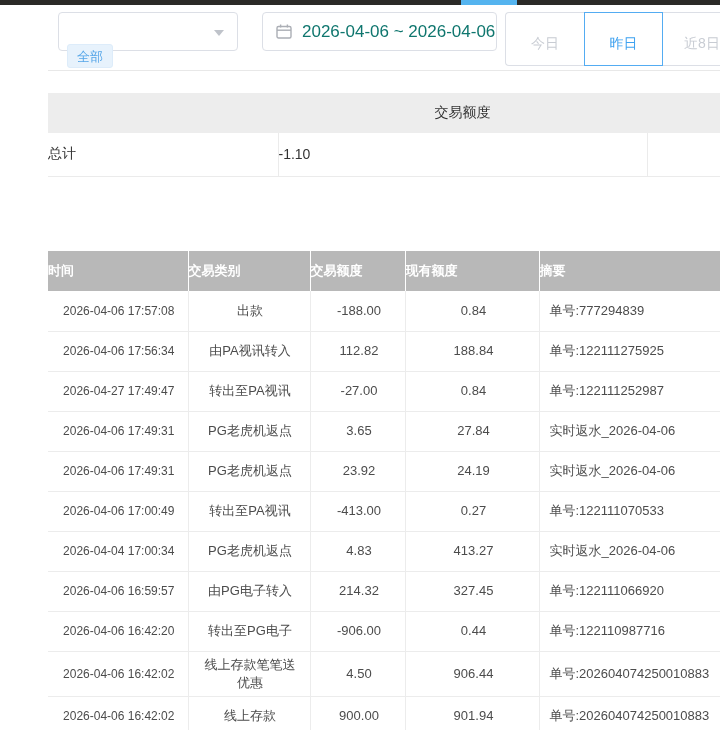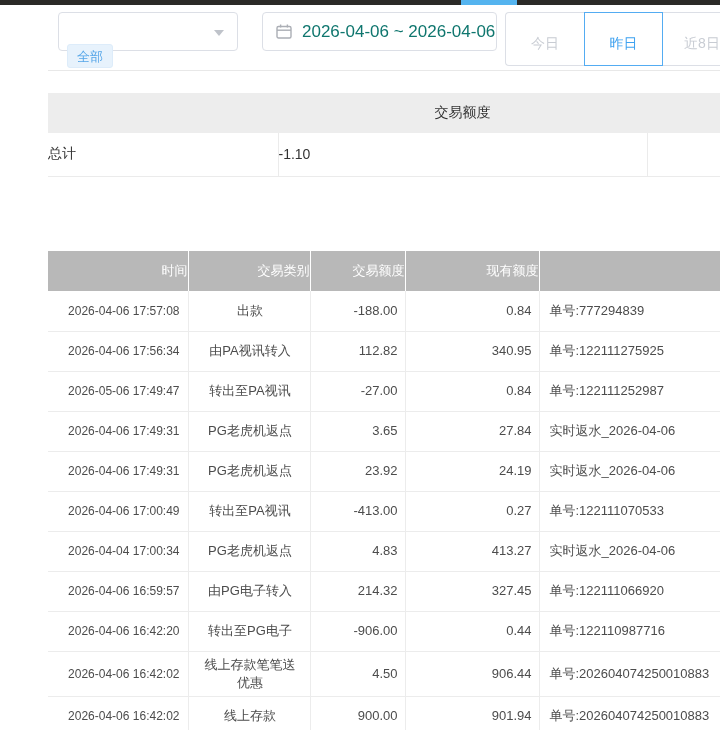--- a/index.html
+++ b/index.html
@@ -40,29 +40,29 @@
   .summary { position:absolute; left:48px; top:93px; width:762px;
              border-collapse:collapse; table-layout:fixed; font-size:14px; color:#333; }
   .summary th { height:40px; background:#ededed; font-weight:400; text-align:center; }
   .summary td { height:43px; border-bottom:1px solid #ebebeb;
                 border-right:1px solid #ebebeb; }
   .summary td:last-child { border-right:none; }
 
   
   .txn { position:absolute; left:48px; top:251px; width:762px;
          border-collapse:collapse; table-layout:fixed; font-size:13px; color:#4c4c4c; }
-  .txn th { height:40px; background:#b8b8b8; color:#fff; font-weight:400;
-            font-size:13px; text-align:right; border-right:1px solid #fff; }
+  .txn th { height:40px; background:#b8b8b8; color:#fff; font-weight:700;
+            font-size:13px; text-align:left; border-right:1px solid #fff; }
   .txn th:last-child { border-right:none; }
   .txn td { height:40px; border-bottom:1px solid #ececec; border-right:1px solid #ececec;
             padding:4px 8px 4px 10px; line-height:18px; vertical-align:middle; }
   .txn td:last-child { border-right:none; }
-  .txn td.c0 { text-align:right; white-space:nowrap; font-size:12px; }
+  .txn td.c0 { text-align:center; white-space:nowrap; font-size:12px; }
   .txn td.c1 { text-align:center; }
-  .txn td.c2, .txn td.c3 { text-align:right; white-space:nowrap; padding-right:7px; }
+  .txn td.c2, .txn td.c3 { text-align:center; white-space:nowrap; padding-right:7px; }
   .txn td.c4 { text-align:left; white-space:nowrap; }
 </style>
 </head>
 <body>
 
 <div class="topbar">
   <div class="topbar-active"></div>
 </div>
 
 <div class="select-box">
@@ -132,25 +132,25 @@
         <td class="c0">2026-04-06 17:57:08</td>
         <td class="c1">出款</td>
         <td class="c2">-188.00</td>
         <td class="c3">0.84</td>
         <td class="c4">单号:777294839</td>
       </tr>
       <tr>
         <td class="c0">2026-04-06 17:56:34</td>
         <td class="c1">由PA视讯转入</td>
         <td class="c2">112.82</td>
-        <td class="c3">340.95</td>
+        <td class="c3">188.84</td>
         <td class="c4">单号:122111275925</td>
       </tr>
       <tr>
-        <td class="c0">2026-05-06 17:49:47</td>
+        <td class="c0">2026-04-27 17:49:47</td>
         <td class="c1">转出至PA视讯</td>
         <td class="c2">-27.00</td>
         <td class="c3">0.84</td>
         <td class="c4">单号:122111252987</td>
       </tr>
       <tr>
         <td class="c0">2026-04-06 17:49:31</td>
         <td class="c1">PG老虎机返点</td>
         <td class="c2">3.65</td>
         <td class="c3">27.84</td>

